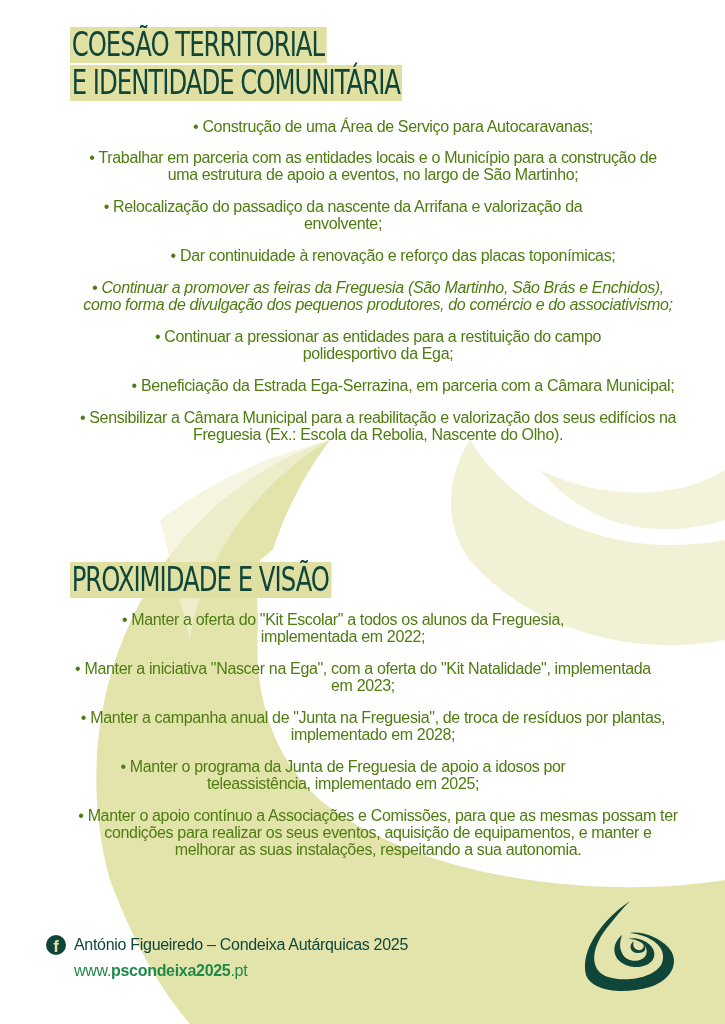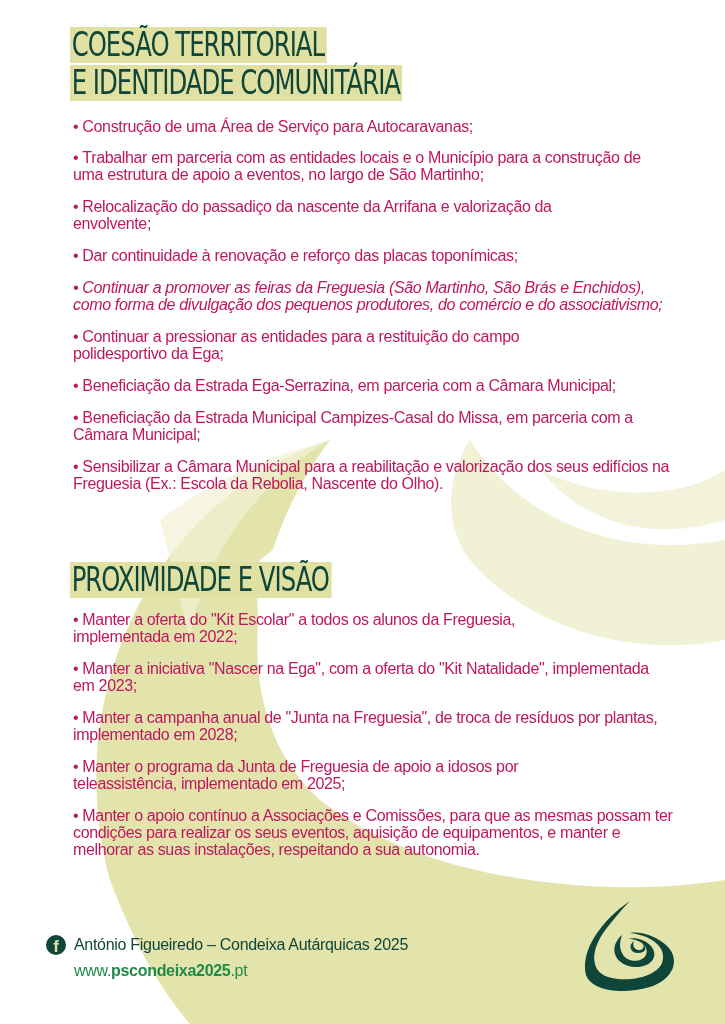--- a/index.html
+++ b/index.html
@@ -16,22 +16,23 @@
       font-stretch: condensed;
       color: #10463a; font-size: 33px; line-height: 36px;
       letter-spacing: -1.2px;
       transform: scaleX(0.82); transform-origin: left top;
     }
     .heading span {
       display: inline-block; background: #e0e0a2; padding: 0 3px 0 2px; margin-bottom: 2px;
     }
     .list { position: absolute; left: 73px; width: 640px; margin: 0; padding: 0; list-style: none; }
     .list li {
-      color: #be185d; font-size: 16px; line-height: 17px; margin-bottom: 15px;
+      color: #4d7c0f; font-size: 16px; line-height: 17px; margin-bottom: 15px;
       letter-spacing: -0.35px;
+      text-align: center;
     }
     .list li::before { content: "\2022\00a0"; }
     .footer-line { position: absolute; left: 46px; display: flex; align-items: center; }
     .fb-icon {
       width: 20px; height: 20px; border-radius: 50%; background: #10463a; color: #e2e2a8;
       display: flex; align-items: flex-end; justify-content: center;
       font-weight: bold; font-size: 17px; line-height: 17px; overflow: hidden; margin-right: 8px;
     }
     .footer-name { color: #10463a; font-size: 16px; letter-spacing: -0.3px; }
     .footer-url { position: absolute; left: 74px; top: 962px; color: #1e8a48; font-size: 16px; letter-spacing: -0.3px; }
@@ -54,23 +55,22 @@
     <span>COESÃO TERRITORIAL</span><br>
     <span>E IDENTIDADE COMUNITÁRIA</span>
   </div>
 
   <ul class="list" style="top:118px;">
     <li style="margin-bottom:14px;">Construção de uma Área de Serviço para Autocaravanas;</li>
     <li style="width:600px;">Trabalhar em parceria com as entidades locais e o Município para a construção de uma estrutura de apoio a eventos, no largo de São Martinho;</li>
     <li style="width:540px;">Relocalização do passadiço da nascente da Arrifana e valorização da envolvente;</li>
     <li>Dar continuidade à renovação e reforço das placas toponímicas;</li>
     <li style="width:610px;font-style:italic;">Continuar a promover as feiras da Freguesia (São Martinho, São Brás e Enchidos), como forma de divulgação dos pequenos produtores, do comércio e do associativismo;</li>
-    <li style="width:530px;">Continuar a pressionar as entidades para a restituição do campo polidesportivo da Ega;</li>
+    <li style="width:530px;margin-left:40px;">Continuar a pressionar as entidades para a restituição do campo polidesportivo da Ega;</li>
     <li style="width:660px;">Beneficiação da Estrada Ega-Serrazina, em parceria com a Câmara Municipal;</li>
-    <li style="width:610px;">Beneficiação da Estrada Municipal Campizes-Casal do Missa, em parceria com a Câmara Municipal;</li>
     <li style="width:610px;">Sensibilizar a Câmara Municipal para a reabilitação e valorização dos seus edifícios na Freguesia (Ex.: Escola da Rebolia, Nascente do Olho).</li>
   </ul>
 
   <div class="heading" style="top:562px;">
     <span>PROXIMIDADE E VISÃO</span>
   </div>
 
   <ul class="list" style="top:611px;">
     <li style="width:540px;">Manter a oferta do "Kit Escolar" a todos os alunos da Freguesia, implementada em 2022;</li>
     <li style="width:580px;">Manter a iniciativa "Nascer na Ega", com a oferta do "Kit Natalidade", implementada em 2023;</li>

